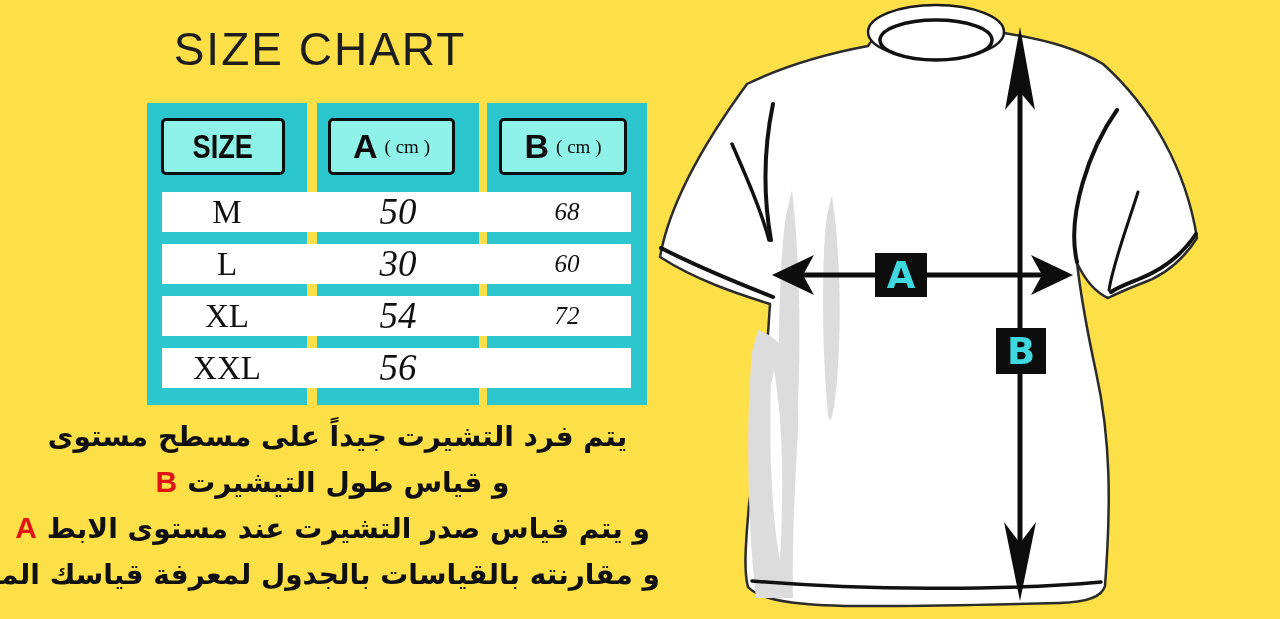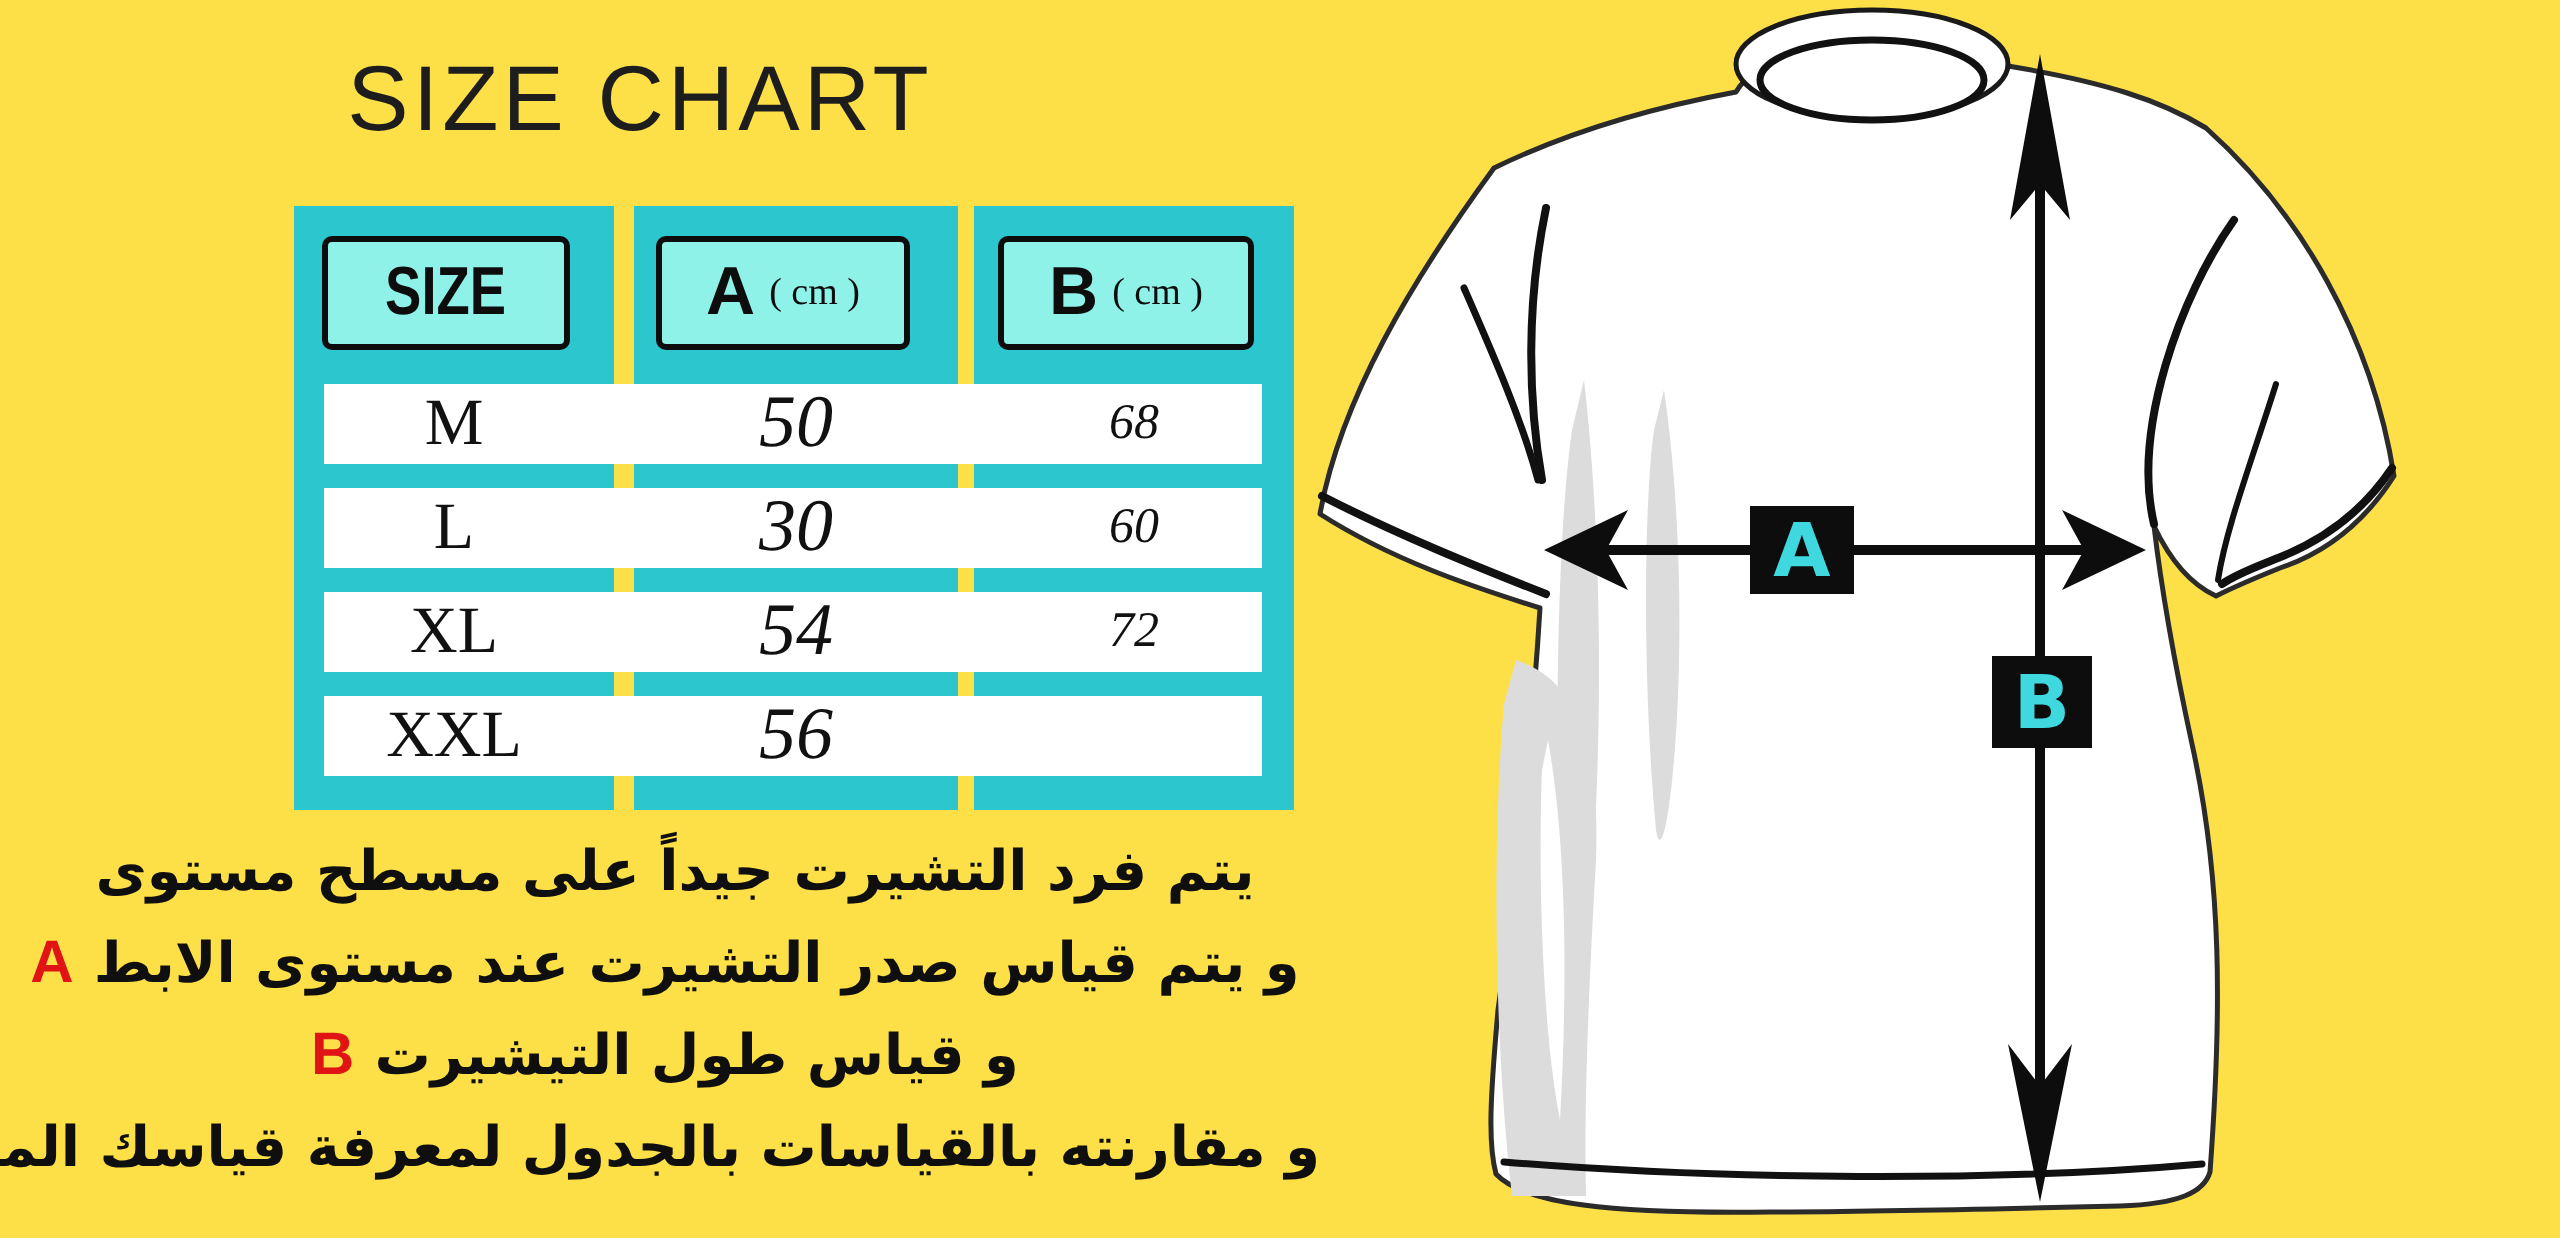--- a/index.html
+++ b/index.html
@@ -79,24 +79,24 @@
 
     <span class="cell cSize r3">XXL</span>
     <span class="cell cA    r3">56</span>
   </div>
 
   <div class="instr">
     <div class="line">
       <span>يتم فرد التشيرت جيداً على مسطح مستوى</span><span class="marker"></span>
     </div>
     <div class="line">
-      <span>و يتم قياس صدر التشيرت عند مستوى الابط</span><span class="marker">A</span>
+      <span>و قياس طول التيشيرت</span><span class="marker">B</span>
     </div>
     <div class="line">
-      <span>و قياس طول التيشيرت</span><span class="marker">B</span>
+      <span>و يتم قياس صدر التشيرت عند مستوى الابط</span><span class="marker">A</span>
     </div>
     <div class="line">
       <span>و مقارنته بالقياسات بالجدول لمعرفة قياسك المناسب</span><span class="marker"></span>
     </div>
   </div>
 
   <svg class="diagram" viewBox="0 0 640 619" xmlns="http://www.w3.org/2000/svg">
 
     <path d="M 228,46
          C 185,54 142,67 107,84

